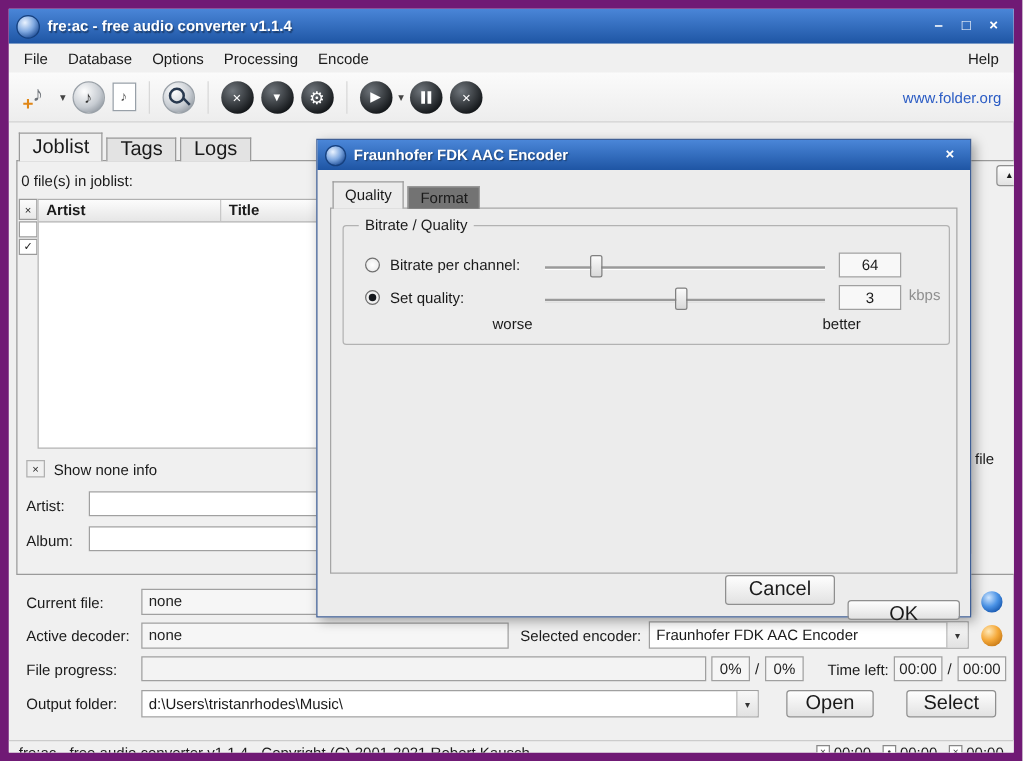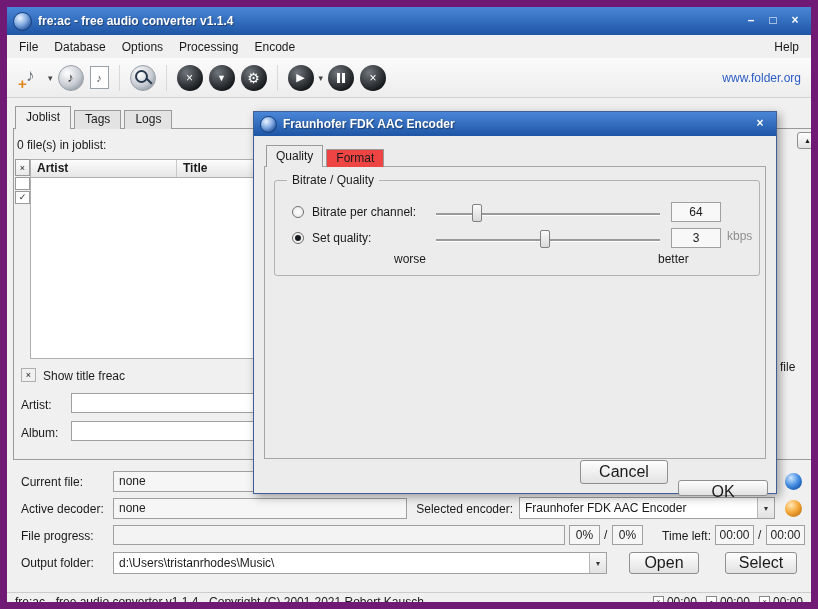--- a/index.html
+++ b/index.html
@@ -41,21 +41,21 @@
   .noteadd .n{position:absolute;left:7px;top:2px;font-size:17px;color:#6b7076;}
   .noteadd .p{position:absolute;left:-1px;bottom:-1px;font-size:15px;font-weight:bold;color:#e08718;}
   .pagenote{width:17px;height:21px;background:#fff;border:1px solid #98a0a8;
     display:flex;align-items:center;justify-content:center;font-size:11px;color:#555;margin:0 3px;}
   .pausebars{display:flex;gap:2px;}
   .pausebars span{width:3px;height:10px;background:#fff;}
   .freac-link{margin-left:auto;color:#2b5cc4;font-size:12px;text-decoration:none;}
   
   .tabs{position:absolute;left:8px;top:99px;height:23px;display:flex;align-items:flex-end;z-index:3;}
   .tab{height:18px;line-height:17px;padding:0 10px;border:1px solid #9a9a9a;border-bottom:none;
-    background:#e3e3e3;margin-right:3px;font-size:12px;}
+    background:#e3e3e3;margin-right:3px;font-size:16px;}
   .tab.sel{height:22px;line-height:21px;background:#f0f0f0;}
   .pane{position:absolute;left:6px;top:121px;width:805px;height:332px;border:1px solid #9a9a9a;
     background:#f0f0f0;box-sizing:border-box;}
   .lbl{position:absolute;line-height:14px;white-space:nowrap;}
   .mini{position:absolute;border:1px solid #9a9a9a;background:linear-gradient(#fcfcfc,#e9e9e9);
     text-align:center;box-sizing:border-box;font-size:9px;line-height:11px;color:#222;}
   .table{position:absolute;left:23px;top:152px;width:731px;height:200px;border:1px solid #b0b0b0;
     background:#fff;box-sizing:border-box;}
   .thead{display:flex;height:17px;background:linear-gradient(#fcfcfc,#e6e6e6);border-bottom:1px solid #b0b0b0;}
   .th{font-weight:bold;font-size:12px;line-height:16px;padding:0 6px;box-sizing:border-box;white-space:nowrap;}
@@ -88,21 +88,21 @@
     border:1px solid #3f5f96;box-shadow:3px 3px 9px rgba(0,0,0,.35);z-index:50;box-sizing:border-box;}
   .dtitle{position:absolute;left:0;top:0;width:100%;height:24px;
     background:linear-gradient(#4a86d8,#1e55a4);display:flex;align-items:center;
     padding:0 6px;box-sizing:border-box;color:#fff;}
   .dico{width:15px;height:15px;border-radius:50%;flex:0 0 auto;
     background:radial-gradient(circle at 35% 30%,#eaf3ff,#7fa8e0 45%,#25549c 80%);border:1px solid #16407e;}
   .dtitle .t{font-weight:bold;font-size:12px;margin-left:6px;text-shadow:1px 1px 1px rgba(0,0,0,.4);}
   .dclose{margin-left:auto;width:20px;height:16px;text-align:center;line-height:15px;font-weight:bold;color:#fff;}
   .dtabs{position:absolute;left:12px;top:33px;height:22px;display:flex;align-items:flex-end;z-index:3;}
   .dtab{height:17px;line-height:16px;padding:0 9px;border:1px solid #9a9a9a;border-bottom:none;
-    background:#ef4444;margin-right:3px;}
+    background:#737373;margin-right:3px;}
   .dtab.sel{height:21px;line-height:20px;background:#ececec;}
   .dpane{position:absolute;left:10px;top:54px;width:502px;height:293px;border:1px solid #a6a6a6;
     background:#ececec;box-sizing:border-box;}
   .group{position:absolute;left:20px;top:68px;width:484px;height:94px;border:1px solid #b2b2b2;border-radius:3px;}
   .legend{position:absolute;left:12px;top:-8px;background:#ececec;padding:0 5px;font-size:12px;white-space:nowrap;}
   .radio{position:absolute;width:12px;height:12px;border:1px solid #707070;border-radius:50%;
     background:radial-gradient(#ffffff,#e6e6e6);box-sizing:border-box;}
   .radio.sel::after{content:"";position:absolute;left:2px;top:2px;width:6px;height:6px;border-radius:50%;background:#16191d;}
   .groove{position:absolute;height:2px;background:#9a9a9a;border-bottom:1px solid #ffffff;}
   .thumb{position:absolute;width:10px;height:18px;background:linear-gradient(#fbfbfb,#d9d9d9);
@@ -196,21 +196,21 @@
   <div class="mini" style="left:8px;top:184px;width:15px;height:13px;background:#fff">✓</div>
 
   <div class="table">
     <div class="thead">
       <span class="th th1">Artist</span>
       <span class="th th2">Title</span>
     </div>
   </div>
 
   <div class="mini" style="left:14px;top:361px;width:15px;height:14px;line-height:12px;background:#f0f0f0;border-color:#b0b0b0">×</div>
-  <div class="lbl" style="left:36px;top:362px">Show title freac</div>
+  <div class="lbl" style="left:36px;top:362px">Show none info</div>
 
   <div class="lbl" style="left:14px;top:391px">Artist:</div>
   <input class="field" style="left: 64px; top: 386px; width: 356px; height: 20px;" value="">
   <div class="lbl" style="left:14px;top:419px">Album:</div>
   <input class="field" style="left: 64px; top: 414px; width: 356px; height: 20px;" value="">
 
   <div class="lbl" style="left:763px;top:353px">e file</div>
   <div class="vline" style="left:769px;top:378px;height:58px"></div>
   <div class="btn" style="left:751px;top:415px;width:18px;height:20px;line-height:18px;font-size:8px;border-radius:0">▾</div>
 

